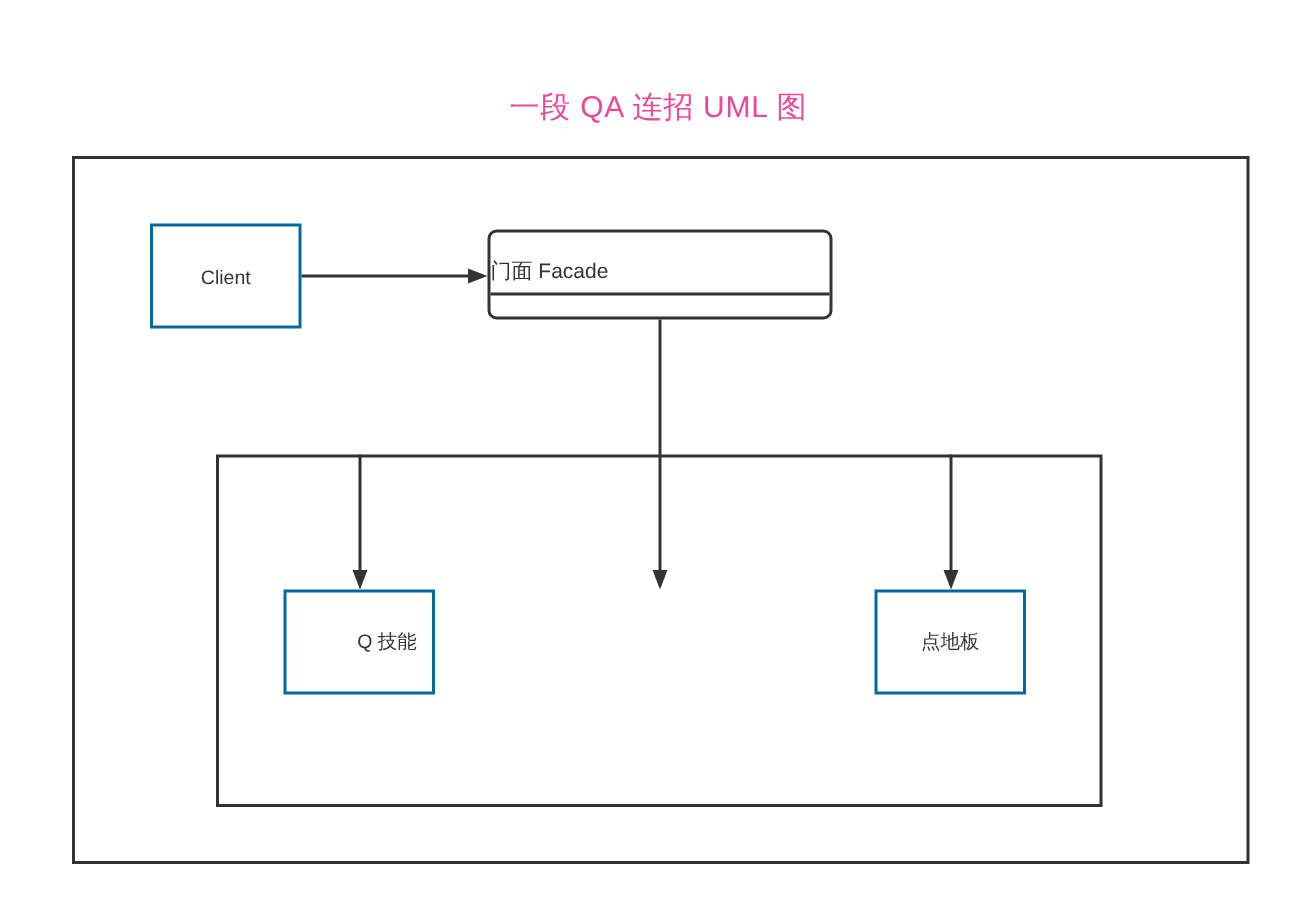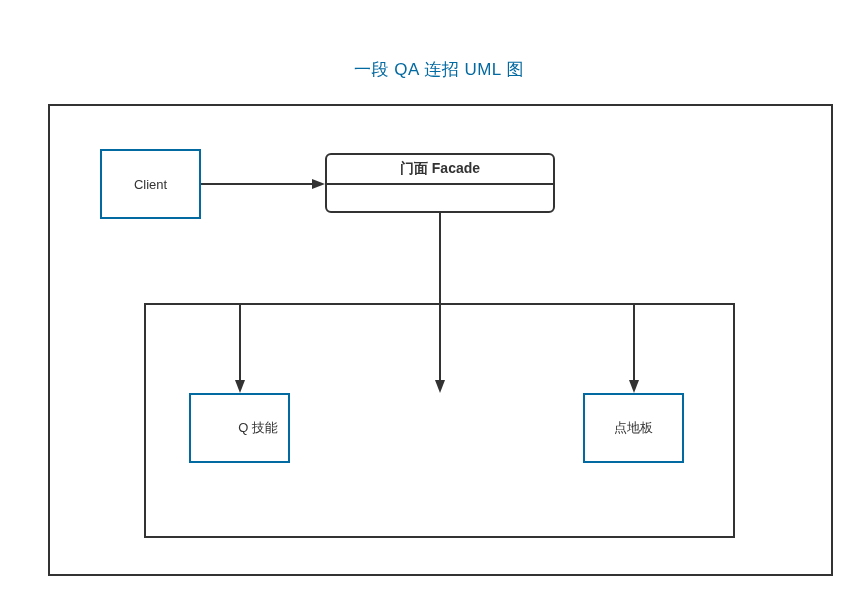--- a/index.html
+++ b/index.html
@@ -14,22 +14,22 @@
     background: #ffffff;
     font-family: "Liberation Sans", "DejaVu Sans", sans-serif;
     overflow: hidden;
   }
   .diagram-title {
     position: absolute;
     top: 58px;
     left: 14px;
     right: 0;
     text-align: center;
-    font-size: 17px;
-    color: #0369a1;
+    font-size: 20px;
+    color: #ec4899;
     letter-spacing: 0.5px;
   }
   .frame {
     position: absolute;
     border: 2px solid #333333;
     box-sizing: border-box;
     background: transparent;
   }
   .outer-frame {
     left: 48px;
@@ -91,24 +91,25 @@
     box-sizing: border-box;
     background: #ffffff;
     display: flex;
     flex-direction: column;
   }
   .facade-header {
     height: 28px;
     border-bottom: 2px solid #333333;
     display: flex;
     align-items: center;
-    justify-content: center;
+    justify-content: flex-start;
     font-size: 14px;
-    font-weight: bold;
+    font-weight: normal;
     color: #333333;
+    margin-top: 12px;
   }
   .facade-body {
     flex: 1;
   }
   svg.connectors {
     position: absolute;
     left: 0;
     top: 0;
     width: 864px;
     height: 607px;

